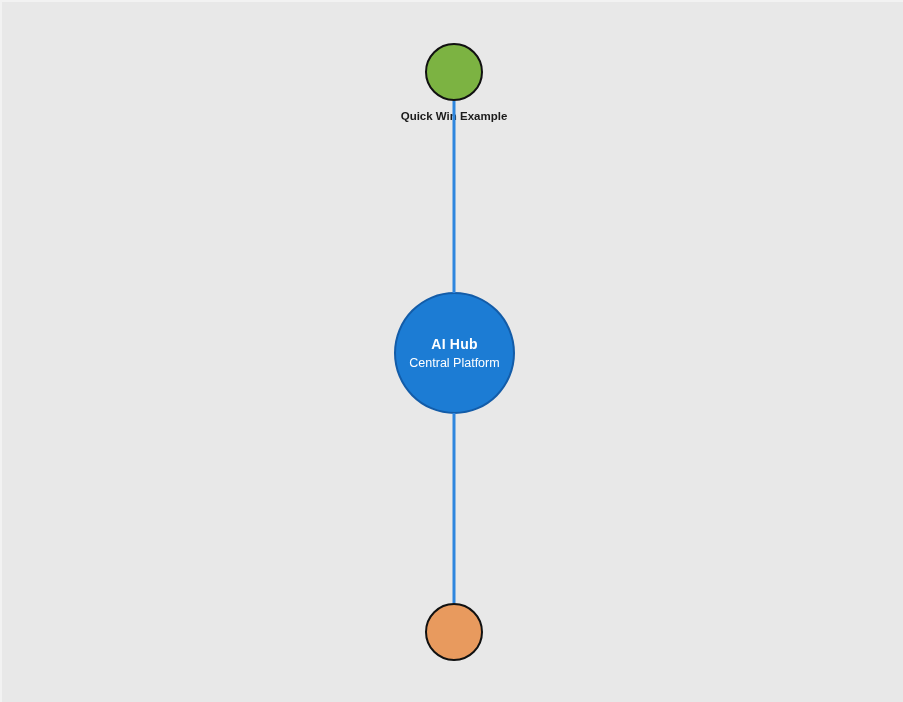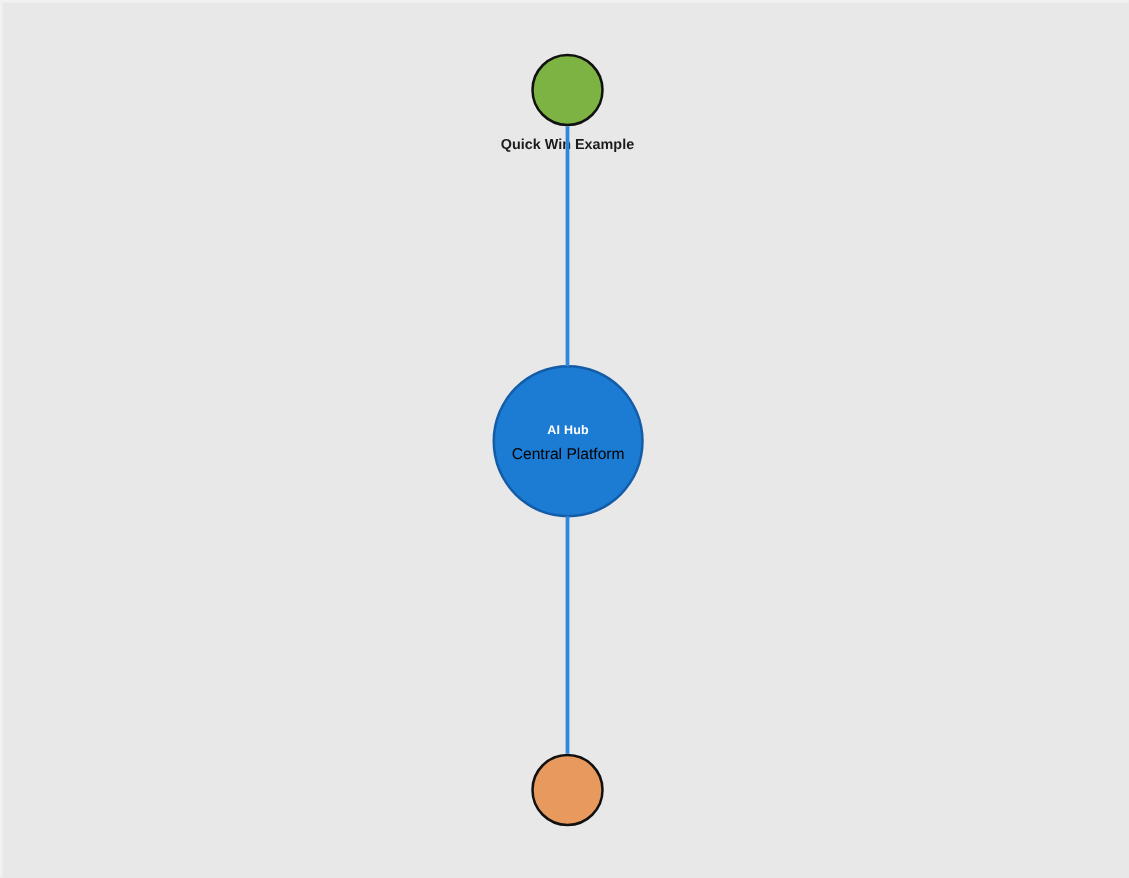--- a/index.html
+++ b/index.html
@@ -48,27 +48,27 @@
     height: 58px;
     border: 2px solid #111111;
   }
   .node.hub {
     width: 121px;
     height: 122px;
     border: 2px solid #135ca8;
   }
   .hub-title {
     color: #ffffff;
-    font-size: 10px;
+    font-size: 14px;
     font-weight: bold;
     line-height: 17px;
     letter-spacing: 0.2px;
   }
   .hub-sub {
-    color: #000000;
+    color: #ffffff;
     font-size: 12.5px;
     font-weight: normal;
     line-height: 16px;
     margin-top: 2px;
   }
   .node-label {
     position: absolute;
     z-index: 1;
     text-align: center;
     color: #1b1b1b;

